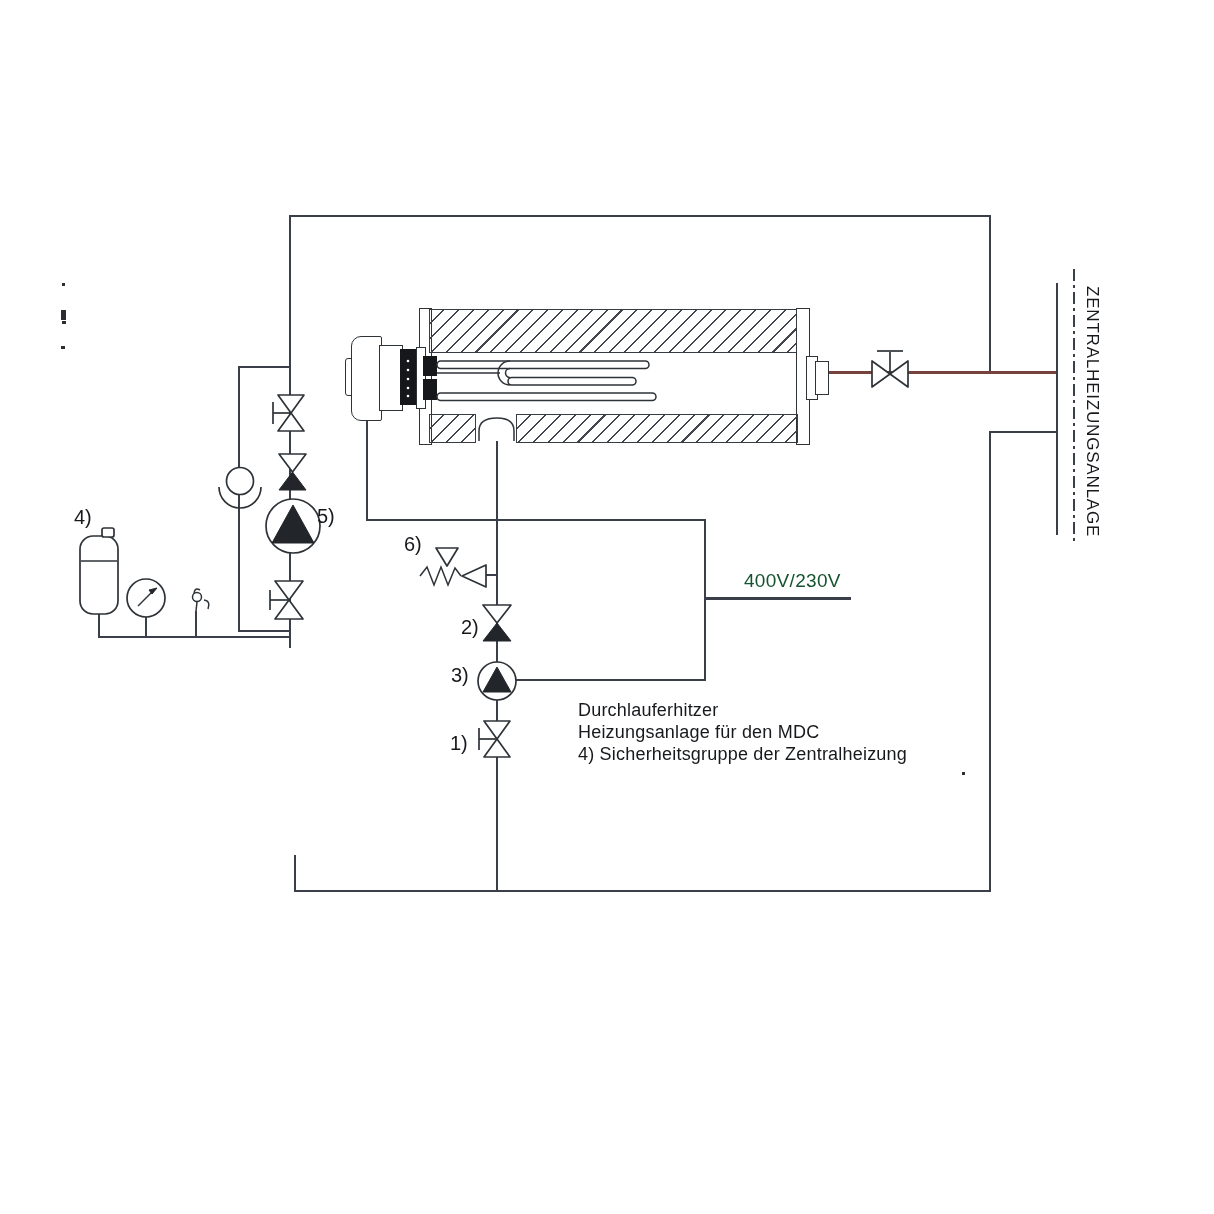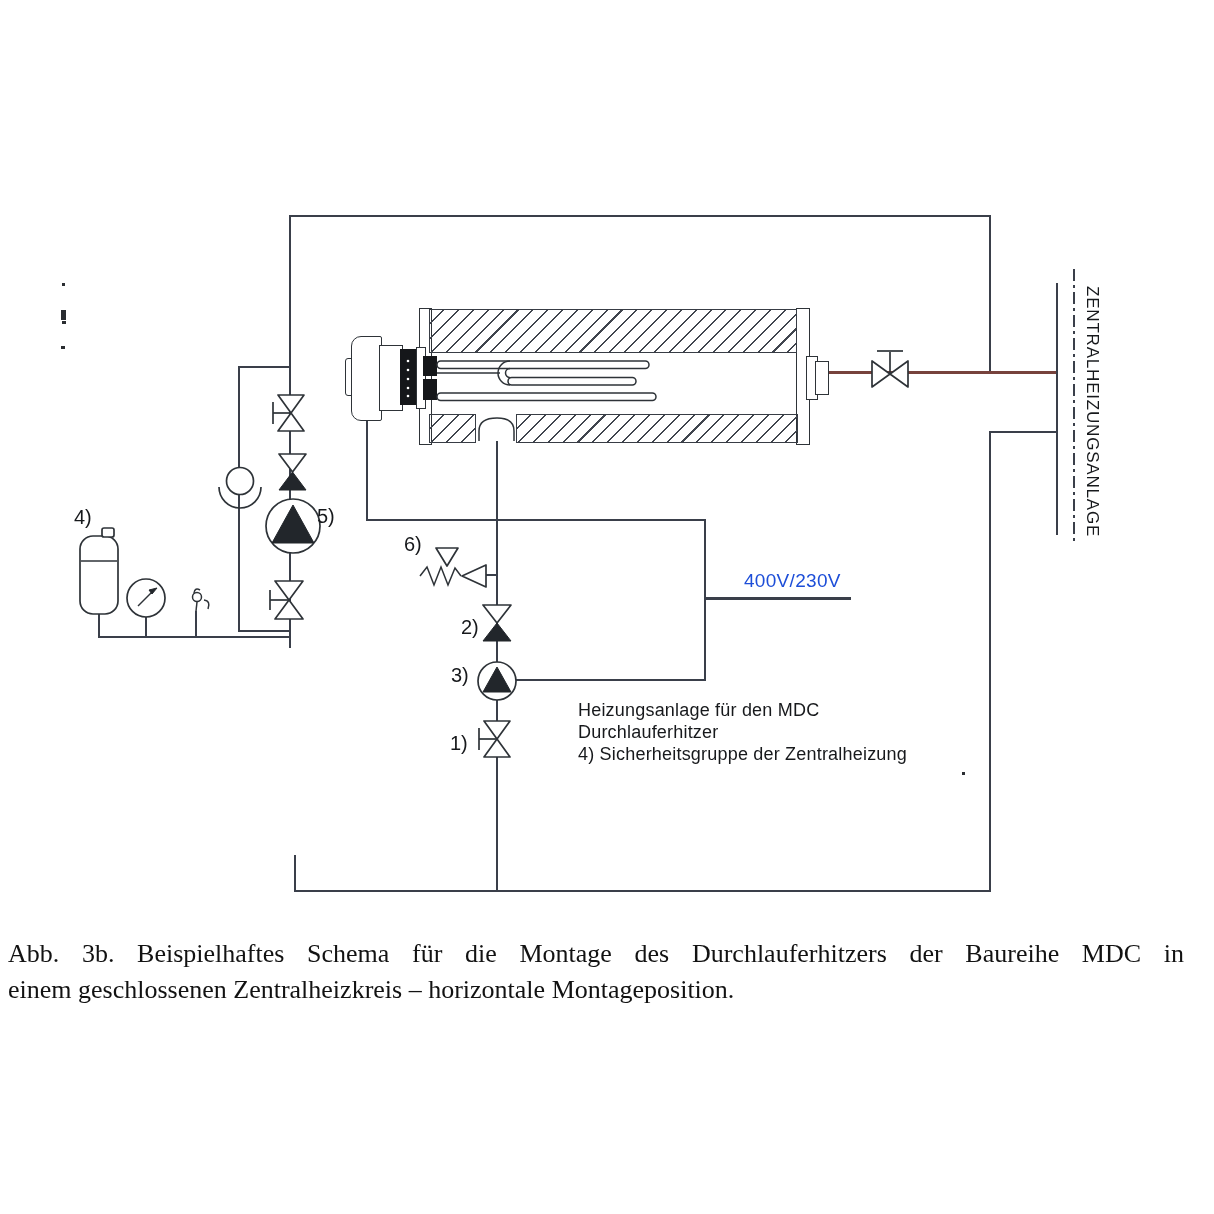--- a/index.html
+++ b/index.html
@@ -20,21 +20,21 @@
   .sf{fill:#22262b;stroke:#22262b;stroke-width:1;stroke-linejoin:round;}
   .callout{position:absolute;font-size:20px;color:#17191c;}
   #kessel-box{position:absolute;left:177px;top:647px;width:136px;height:208px;
      border:1.7px solid #3a3f4a;background:#fff;}
   #kessel-text{margin-top:30px;text-align:center;font-size:16px;line-height:23px;
      letter-spacing:0.6px;color:#17191c;}
   #legend{position:absolute;left:578px;top:700px;font-size:18px;line-height:21.8px;
      color:#17191c;letter-spacing:0.2px;}
   #zha-label{position:absolute;left:1102px;top:286px;transform:rotate(90deg);
      transform-origin:0 0;font-size:17px;letter-spacing:0.8px;white-space:nowrap;color:#17191c;}
-  #power-label{position:absolute;left:744px;top:570px;font-size:19px;color:#1d4ed8;letter-spacing:0.3px;}
+  #power-label{position:absolute;left:744px;top:570px;font-size:19px;color:#14532d;letter-spacing:0.3px;}
   #caption{position:absolute;left:8px;top:936px;width:1176px;
      font-family:"Liberation Serif",serif;font-size:26px;line-height:36px;color:#121212;}
   #caption .cap1{text-align:justify;text-align-last:justify;}
   .artifact{position:absolute;background:#2a2d31;}
 </style>
 </head>
 <body>
 
 <div id="stage">
 
@@ -171,29 +171,25 @@
   <div class="callout" style="left:317px;top:505px;">5)</div>
   <div class="callout" style="left:404px;top:533px;">6)</div>
   <div class="callout" style="left:461px;top:616px;">2)</div>
   <div class="callout" style="left:451px;top:664px;">3)</div>
   <div class="callout" style="left:450px;top:732px;">1)</div>
 
   <div id="power-label">400V/230V</div>
   <div id="zha-label">ZENTRALHEIZUNGSANLAGE</div>
 
   <div id="legend">
+    <div>Durchlauferhitzer</div>
     <div>Heizungsanlage für den MDC</div>
-    <div>Durchlauferhitzer</div>
     <div>4) Sicherheitsgruppe der Zentralheizung</div>
   </div>
 
-  <div id="caption">
-    <div class="cap1">Abb. 3b. Beispielhaftes Schema für die Montage des Durchlauferhitzers der Baureihe MDC in</div>
-    <div class="cap2">einem geschlossenen Zentralheizkreis – horizontale Montageposition.</div>
-  </div>
 
   <div class="artifact" style="left:62px;top:283px;width:3px;height:3px;"></div>
   <div class="artifact" style="left:61px;top:310px;width:5px;height:10px;"></div>
   <div class="artifact" style="left:62px;top:321px;width:4px;height:3px;"></div>
   <div class="artifact" style="left:61px;top:346px;width:4px;height:3px;"></div>
   <div class="artifact" style="left:962px;top:772px;width:3px;height:3px;"></div>
 
 </div>
 
 </body></html>

